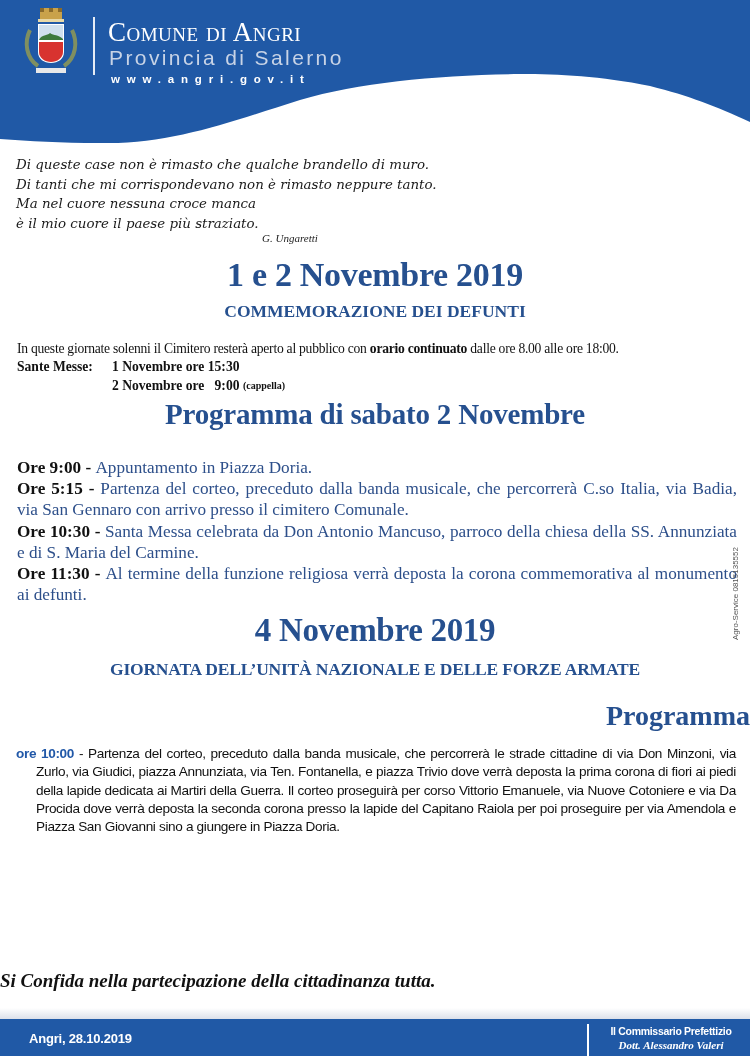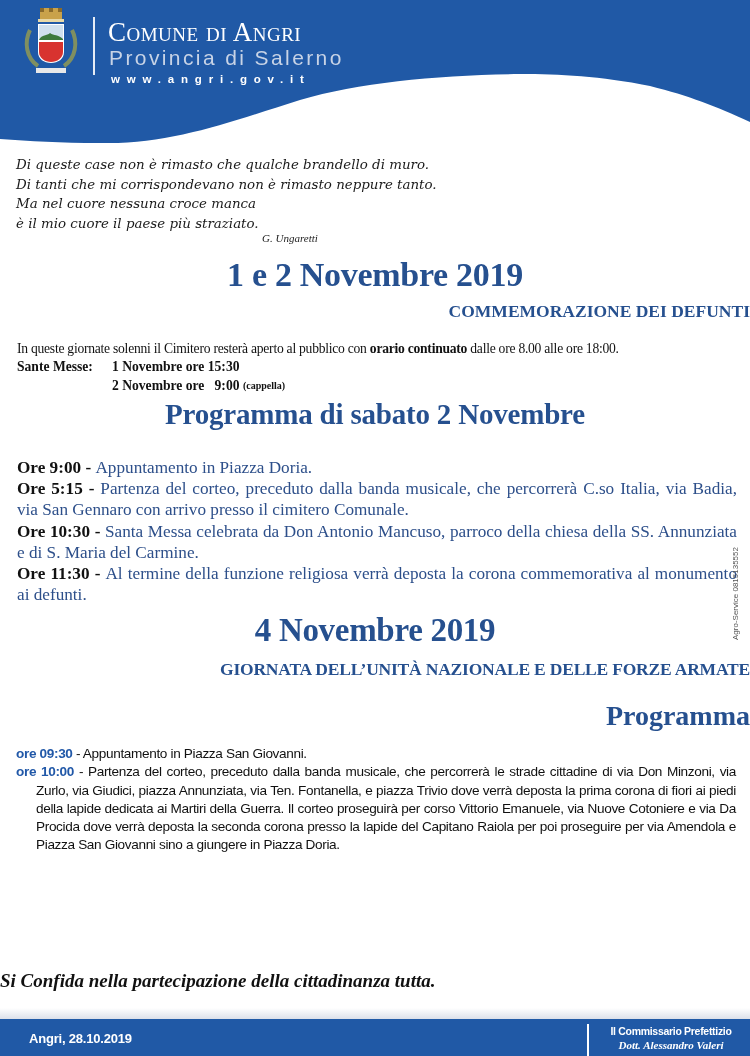--- a/index.html
+++ b/index.html
@@ -12,21 +12,21 @@
   .header-divider { position: absolute; left: 93px; top: 17px; width: 2px; height: 58px; background: #e6ecf5; }
   .header-title { position: absolute; left: 108px; top: 17px; color: #ffffff; font-family: "Liberation Serif", serif; font-size: 27px; font-variant: small-caps; letter-spacing: 0.5px; line-height: 30px; white-space: nowrap; }
   .header-subtitle { position: absolute; left: 109px; top: 46px; color: #c7d3e6; font-family: "Liberation Sans", sans-serif; font-size: 21px; letter-spacing: 2.4px; line-height: 24px; white-space: nowrap; }
   .header-url { position: absolute; left: 111px; top: 72px; color: #ffffff; font-family: "Liberation Sans", sans-serif; font-weight: bold; font-size: 11.5px; letter-spacing: 6.8px; line-height: 14px; white-space: nowrap; }
 
   .poem { position: absolute; left: 16px; top: 155px; font-family: "DejaVu Serif", serif; font-style: italic; font-size: 13.4px; line-height: 19.5px; color: #1a1a1a; }
   .poem .line { display: block; white-space: nowrap; }
   .poem-author { position: absolute; left: 262px; top: 232px; font-family: "Liberation Serif", serif; font-style: italic; font-size: 11px; color: #222; }
 
   .h1 { position: absolute; left: 0; width: 750px; text-align: center; font-family: "Liberation Serif", serif; font-weight: bold; color: #26508f; white-space: nowrap; }
-  .h-sub { position: absolute; left: 0; width: 750px; text-align: right; font-family: "Liberation Serif", serif; color: #26508f; font-weight: bold; white-space: nowrap; }
+  .h-sub { position: absolute; left: 0; width: 750px; text-align: center; font-family: "Liberation Serif", serif; color: #26508f; font-weight: bold; white-space: nowrap; }
 
   .title-1 { top: 256px; font-size: 34px; letter-spacing: -0.3px; }
   .sub-1 { top: 301px; font-size: 17.5px; letter-spacing: 0px; }
 
   .info { position: absolute; left: 17px; top: 339px; font-family: "Liberation Serif", serif; font-size: 13.6px; line-height: 19px; color: #111; letter-spacing: -0.25px; white-space: nowrap; }
   .info b { font-weight: bold; }
   .masses { position: absolute; left: 17px; top: 358px; font-family: "Liberation Serif", serif; font-size: 13.6px; line-height: 18.5px; color: #111; font-weight: bold; }
   .masses .row { display: flex; white-space: nowrap; }
   .masses .lbl { width: 95px; }
   .masses .small { font-size: 10px; }
@@ -122,21 +122,20 @@
   <span class="item"><span class="t">Ore 11:30 - </span><span class="d">Al termine della funzione religiosa verrà deposta la corona commemorativa al monumento ai defunti.</span></span>
 </div>
 
 <div class="h1 title-3">4 Novembre 2019</div>
 <div class="h-sub sub-3">GIORNATA DELL’UNITÀ NAZIONALE E DELLE FORZE ARMATE</div>
 <div class="h1 title-4">Programma</div>
 
 <div class="vertical">Agro-Service 0815135552</div>
 
 <div class="prog2">
-  <span class="item"><span class="t">ore 09:30</span><span> - Appuntamento in Piazza San Giovanni.</span></span>
   <span class="item"><span class="t">ore 10:00</span><span> - Partenza del corteo, preceduto dalla banda musicale, che percorrerà le strade cittadine di via Don Minzoni, via Zurlo, via Giudici, piazza Annunziata, via Ten. Fontanella, e piazza Trivio dove verrà deposta la prima corona di fiori ai piedi della lapide dedicata ai Martiri della Guerra. Il corteo proseguirà per corso Vittorio Emanuele, via Nuove Cotoniere e via Da Procida dove verrà deposta la seconda corona presso la lapide del Capitano Raiola per poi proseguire per via Amendola e Piazza San Giovanni sino a giungere in Piazza Doria.</span></span>
 </div>
 
 <div class="closing">Si Confida nella partecipazione della cittadinanza tutta.</div>
 
 <div class="footer-shade"></div>
 <div class="footer"></div>
 <div class="footer-date">Angri, 28.10.2019</div>
 <div class="footer-divider"></div>
 <div class="footer-role">Il Commissario Prefettizio</div>

